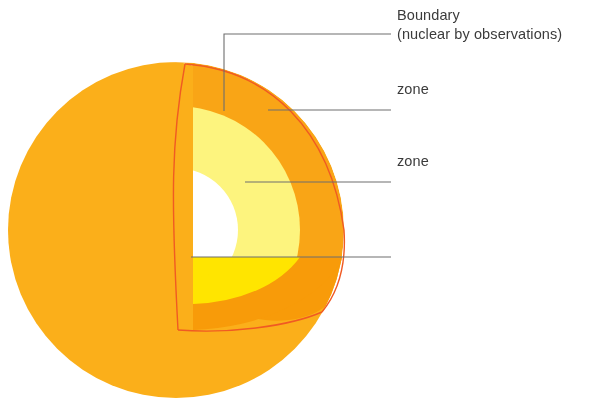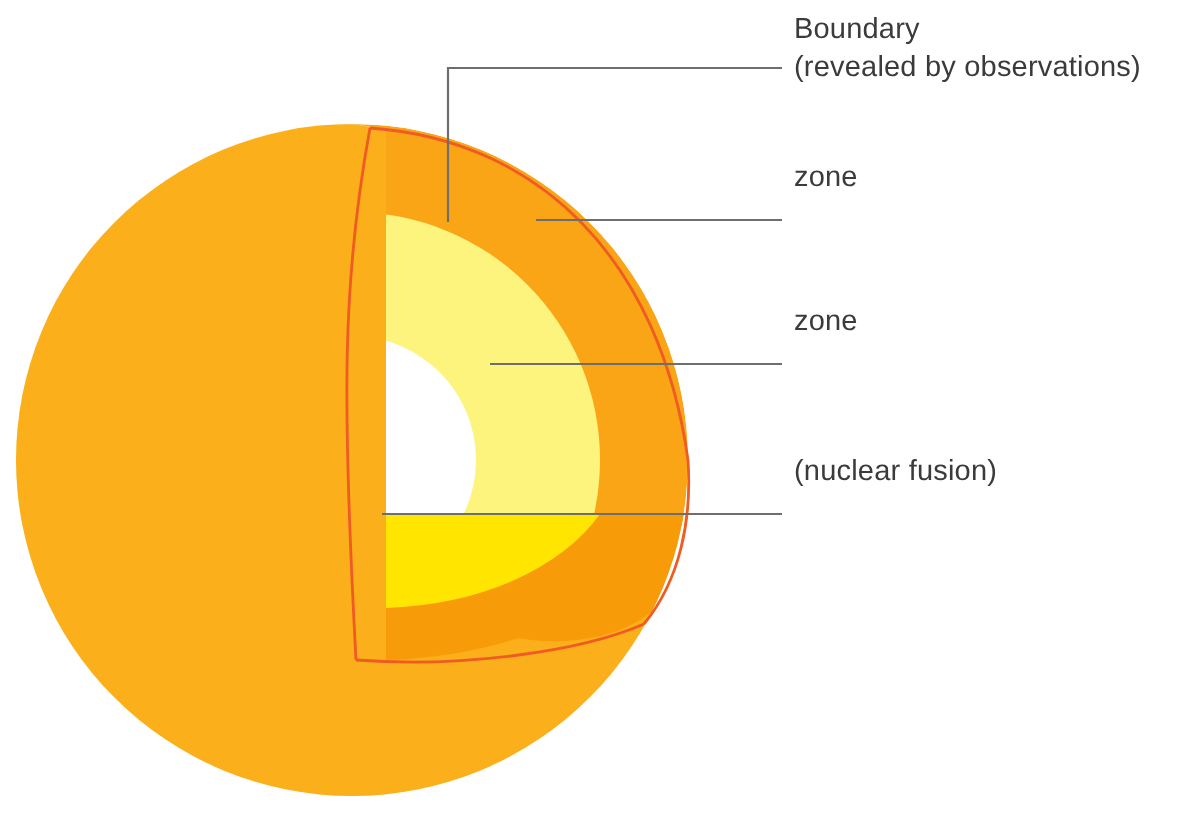--- a/index.html
+++ b/index.html
@@ -169,29 +169,28 @@
       <path d="M 268 110 L 391 110"></path>
       <path d="M 245 182 L 391 182"></path>
       <path d="M 191 257 L 391 257"></path>
     </g>
   </svg>
 
   <div class="label-layer">
 
     <div class="callout" id="callout-boundary">
       <span class="line1">Boundary</span>
-      <span class="line2">(revealed by observations)</span>
+      <span class="line2">(nuclear by observations)</span>
     </div>
 
     <div class="callout" id="callout-convective">
       <span class="line2">zone</span>
     </div>
 
     <div class="callout" id="callout-radiative">
       <span class="line2">zone</span>
     </div>
 
     <div class="callout" id="callout-core">
-      <span class="line2">(nuclear fusion)</span>
     </div>
 
   </div>
 </div>
 
 </body></html>

